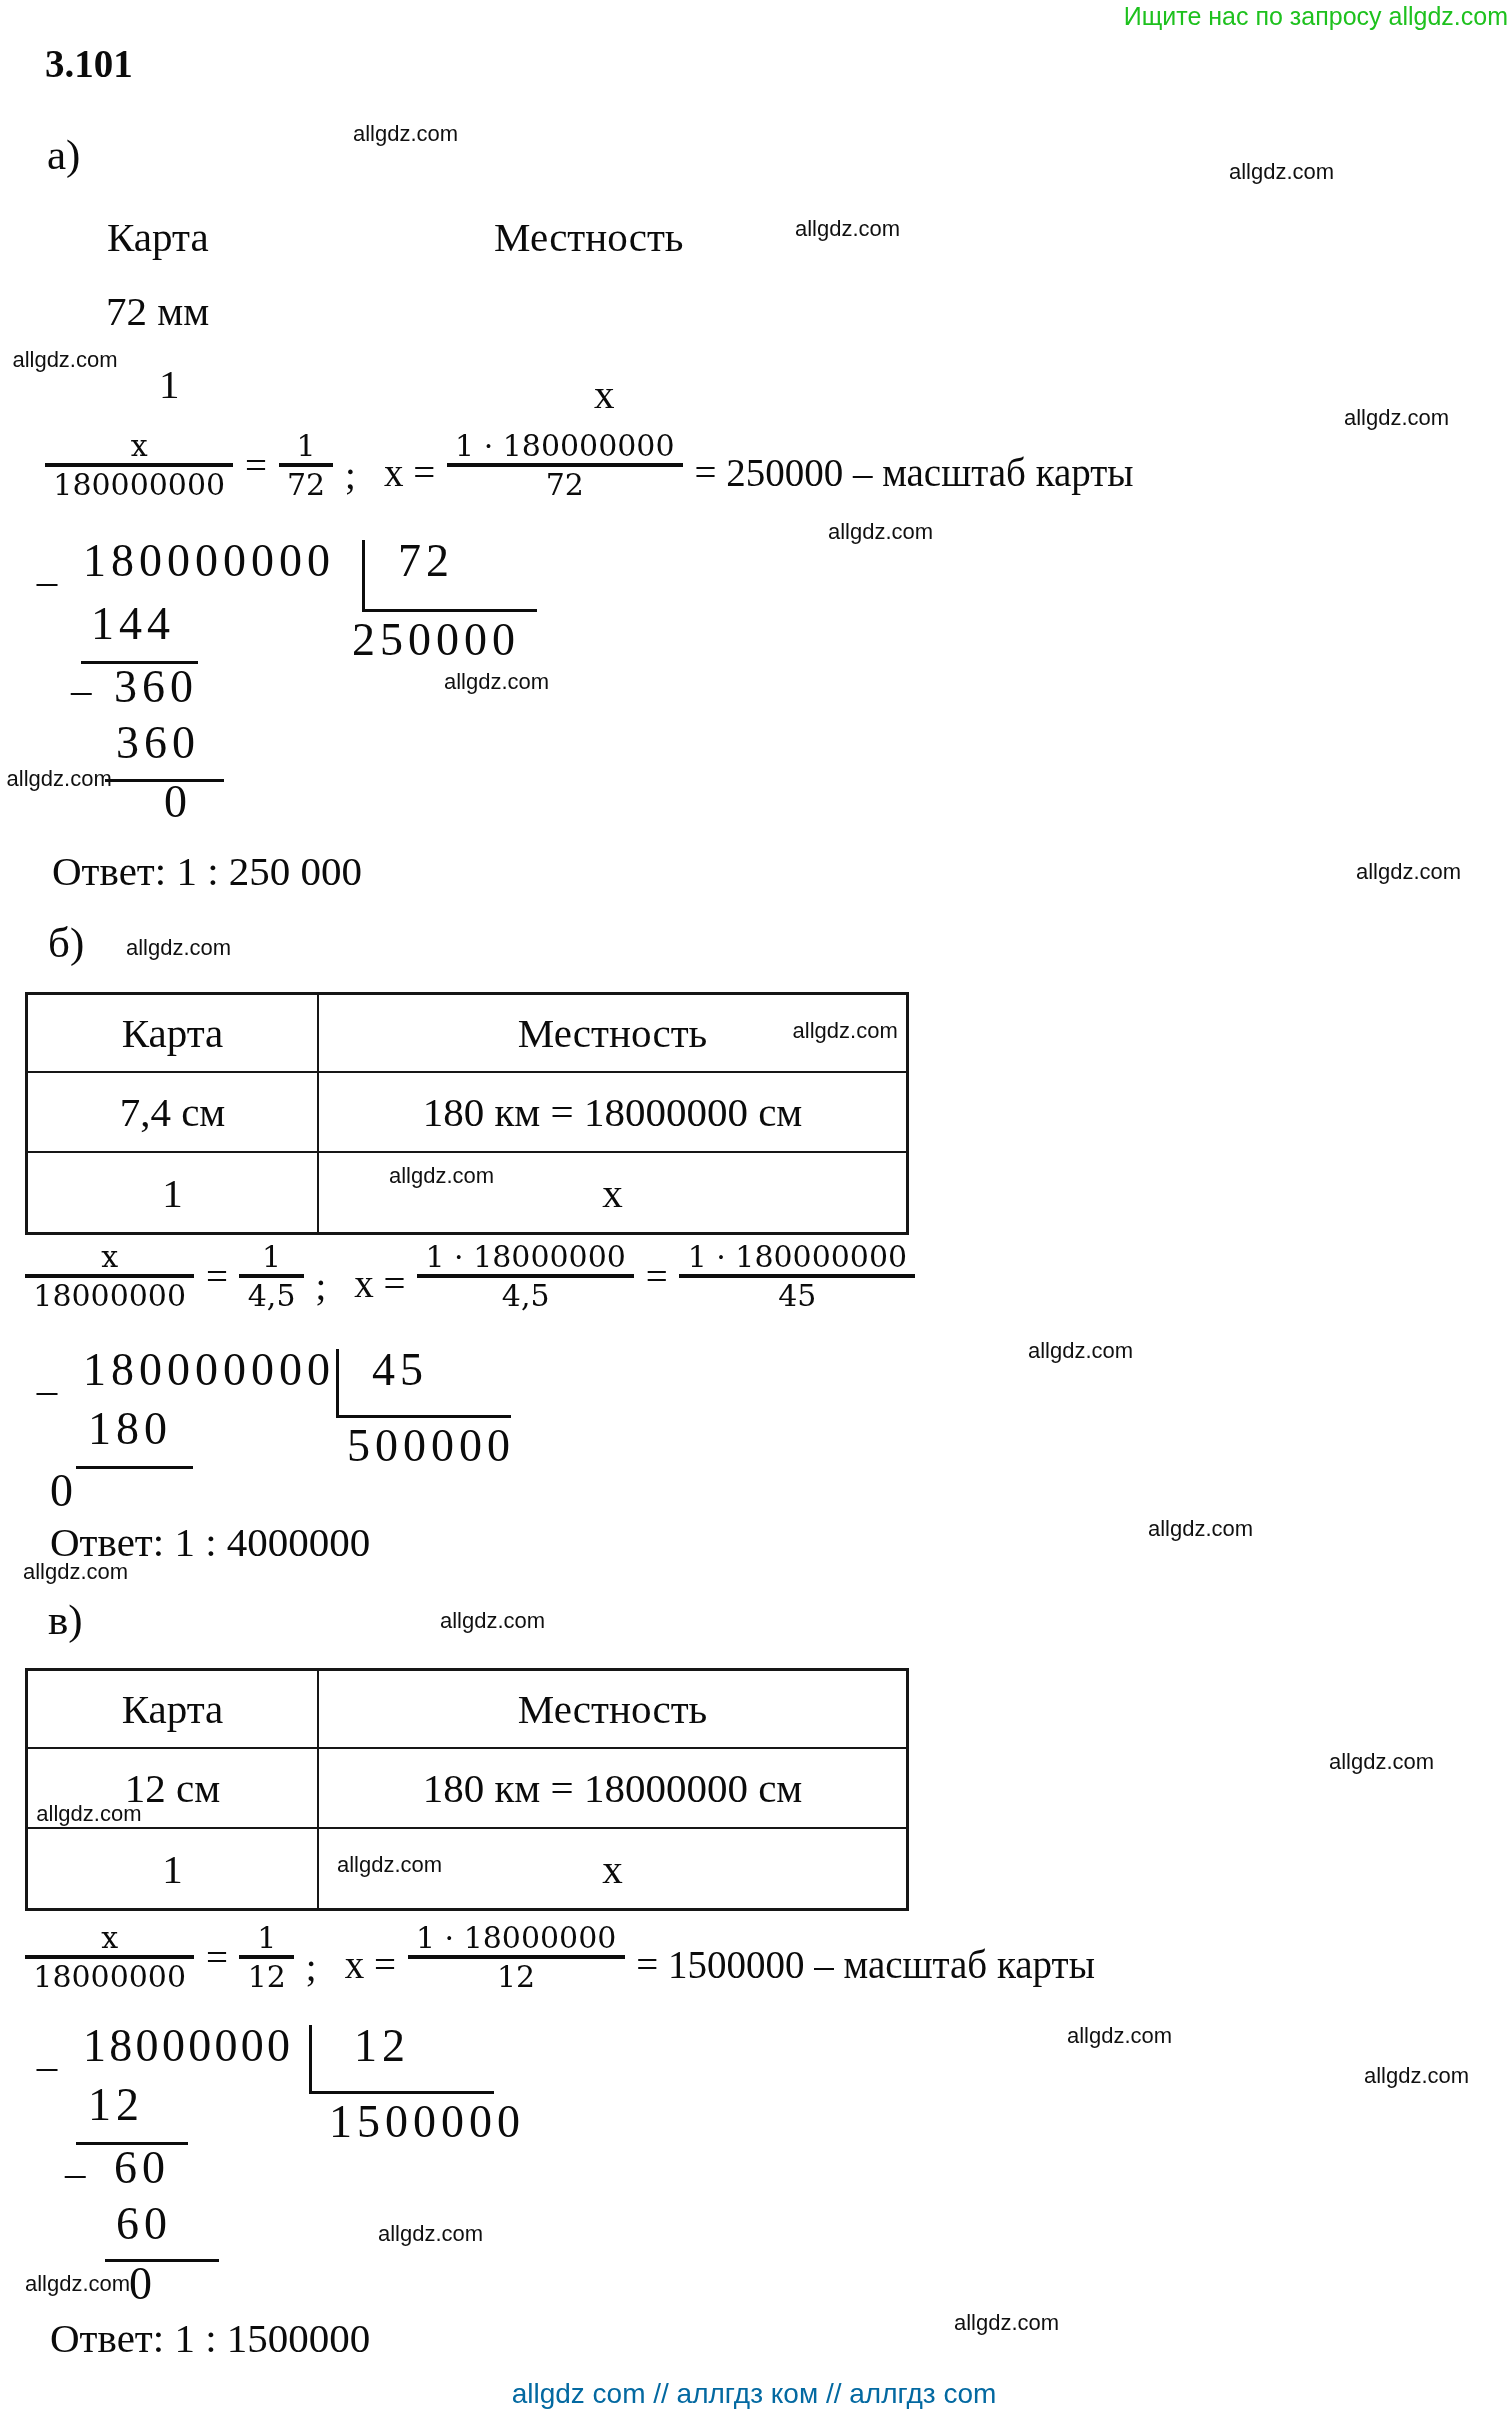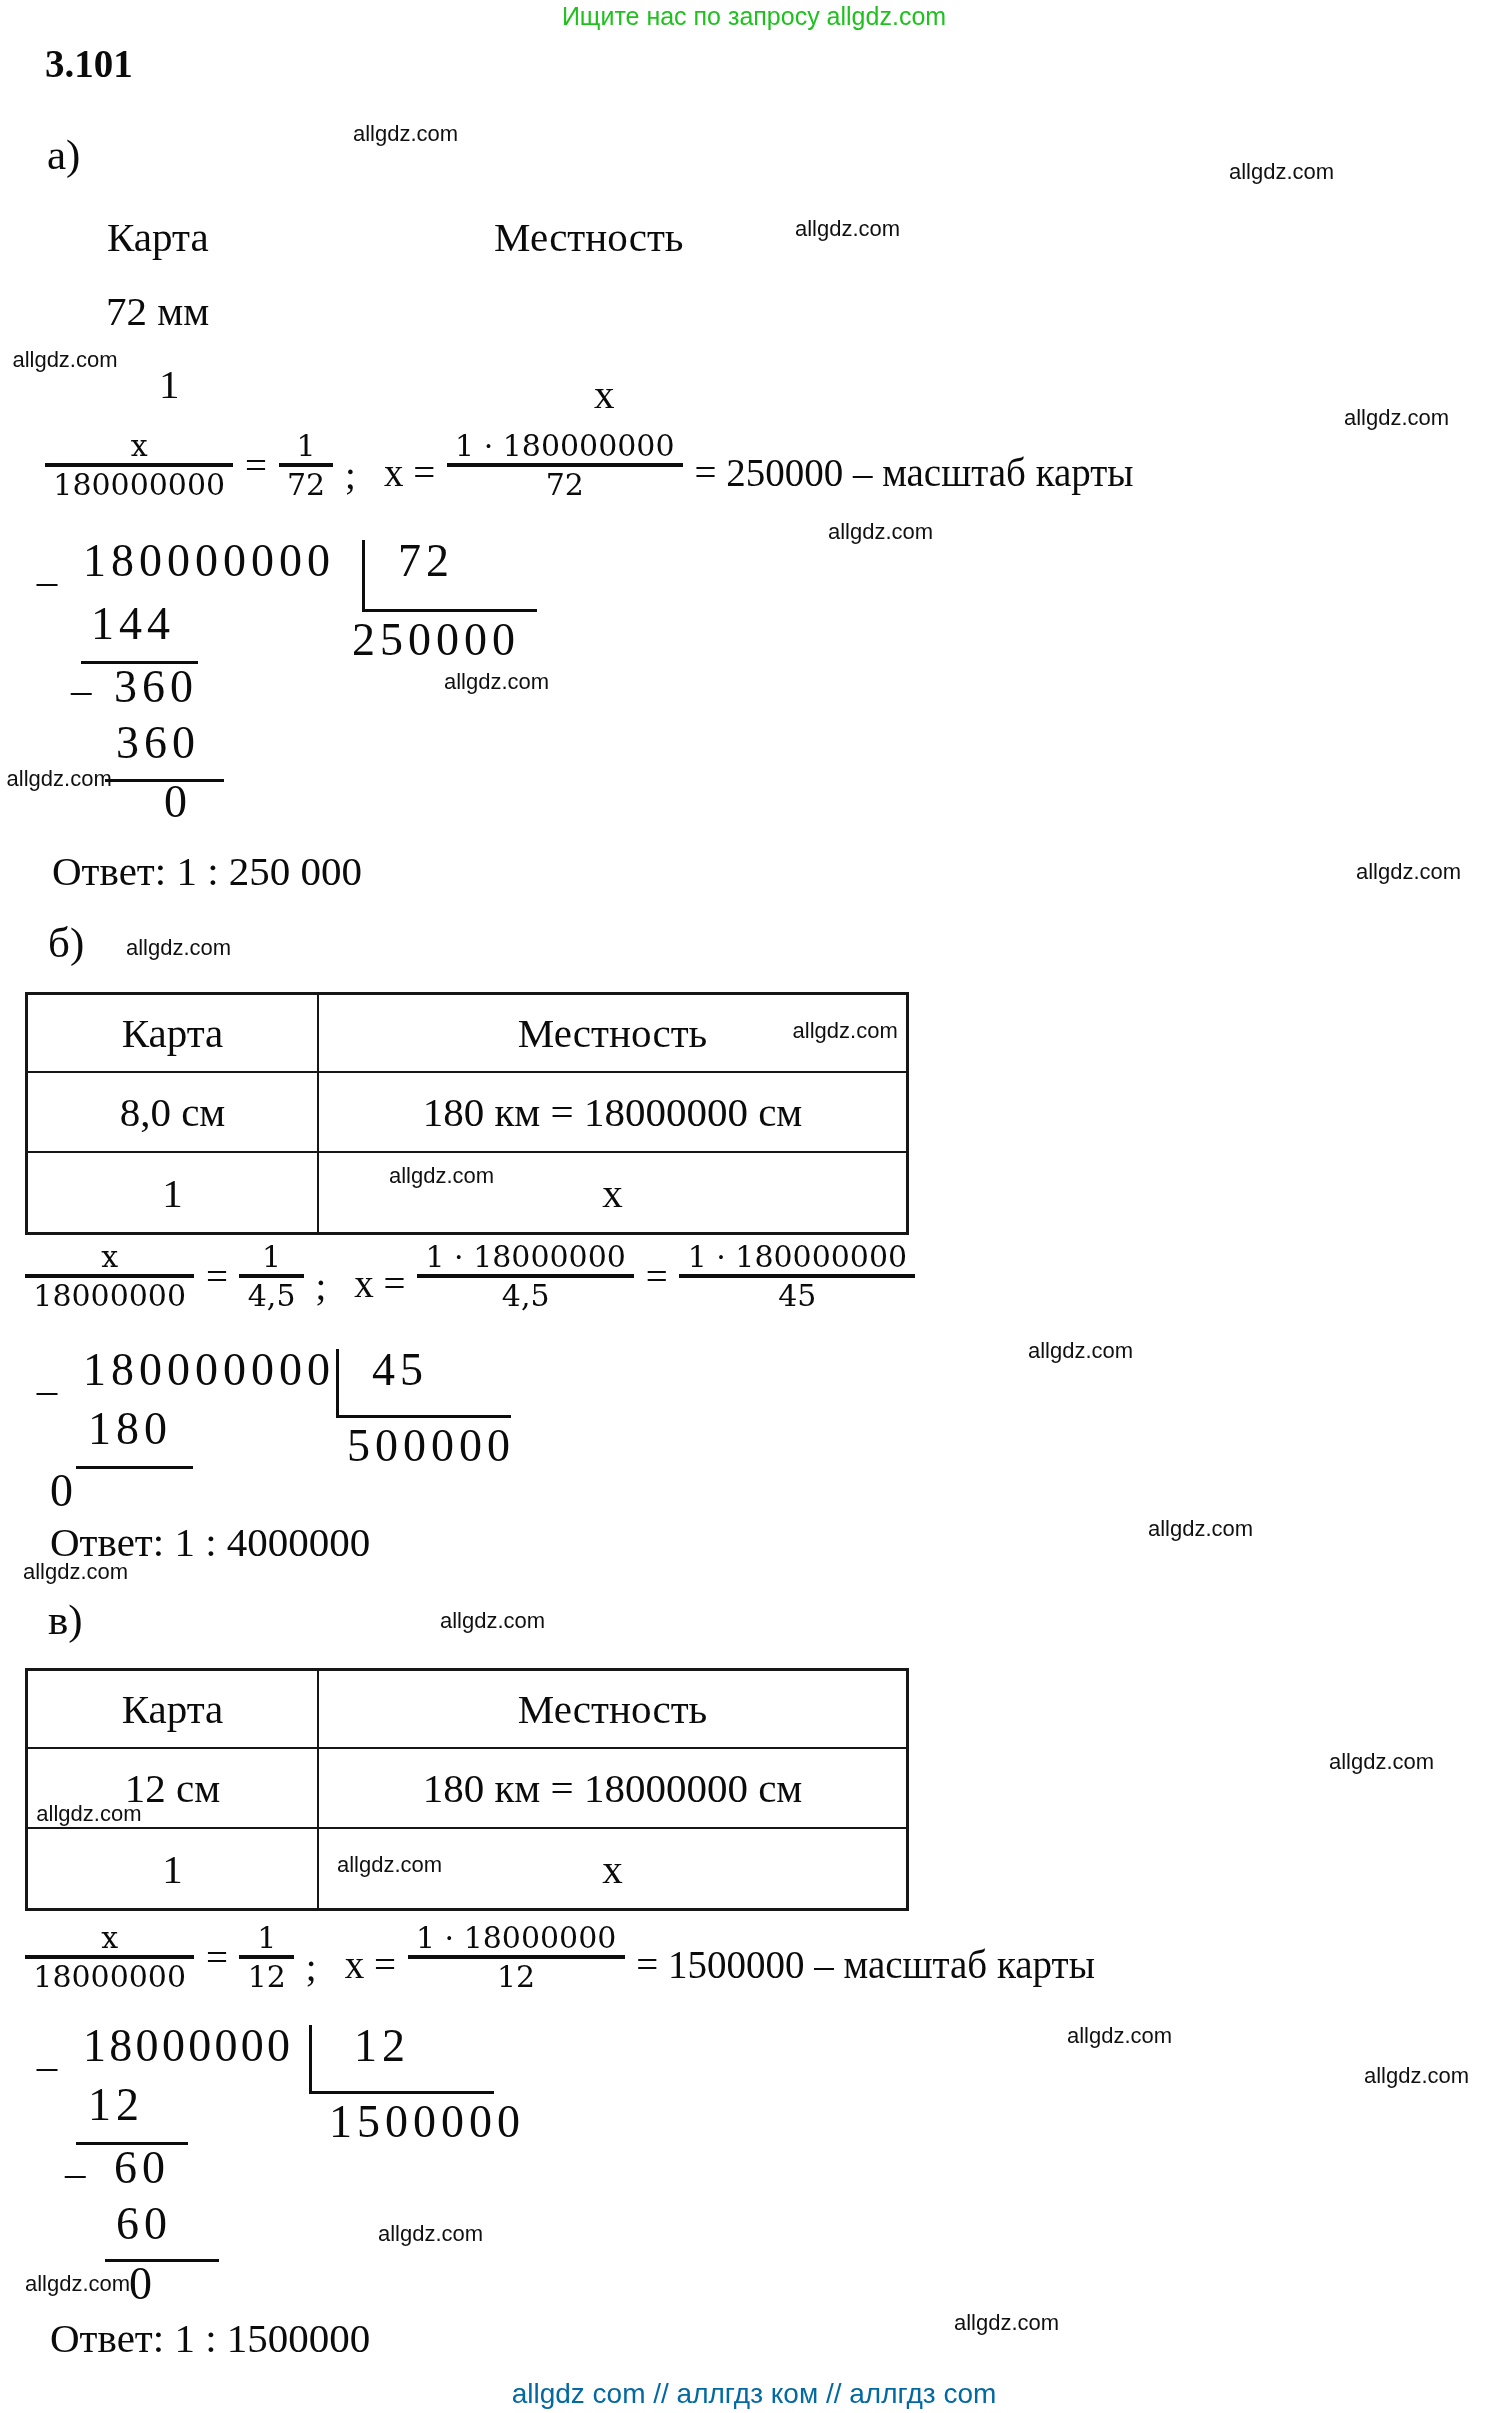--- a/index.html
+++ b/index.html
@@ -1,18 +1,18 @@
 <!DOCTYPE html>
 <html style="font-size:13.2px"><head>
 <meta charset="utf-8">
 <style>
   html,body{margin:0;padding:0;background:#ffffff;}
   .page{position:relative;width:1508px;height:2413px;background:#fff;
         font-family:"Liberation Serif",serif;color:#0b0b0b;overflow:hidden;}
-  .promo{position:absolute;top:1.7px;left:0;right:0;text-align:center;
+  .promo{position:absolute;top:1.7px;left:0;right:0;text-align:right;
          font-family:"Liberation Sans",sans-serif;font-size:25px;}
   .wm{position:absolute;font-family:"Liberation Sans",sans-serif;font-size:22px;
       color:#101010;white-space:nowrap;}
   .probnum{position:absolute;left:45px;top:41px;font-size:39px;font-weight:bold;text-align:right;}
   .seclabel{position:absolute;font-size:43px;}
   .ttext{position:absolute;font-size:41px;white-space:nowrap;}
   .answer{position:absolute;font-size:41px;white-space:nowrap;}
   .eqrow{position:absolute;display:flex;align-items:center;gap:11.6px;white-space:nowrap;}
   .frac{display:inline-flex;flex-direction:column;align-items:center;
         font-family:"DejaVu Serif",serif;}
@@ -108,21 +108,21 @@
 
   <div class="rtable" style="left:25px;top:992px;width:878px;height:237px">
     <div class="cell bR bB">
         <span>Карта</span>
       </div>
     <div class="cell bB">
       <span>Местность</span>
       <span class="cellwm" style="right:8.3px;top:23px">allgdz.com</span>
     </div>
     <div class="cell bR bB">
-        <span>8,0 см</span>
+        <span>7,4 см</span>
       </div>
     <div class="cell bB">
         <span>180 км = 18000000 см</span>
       </div>
     <div class="cell bR">
         <span>1</span>
       </div>
     <div class="cell">
       <span class="cellwm" style="left:70px;top:10px">allgdz.com</span>
       <span>x</span>

